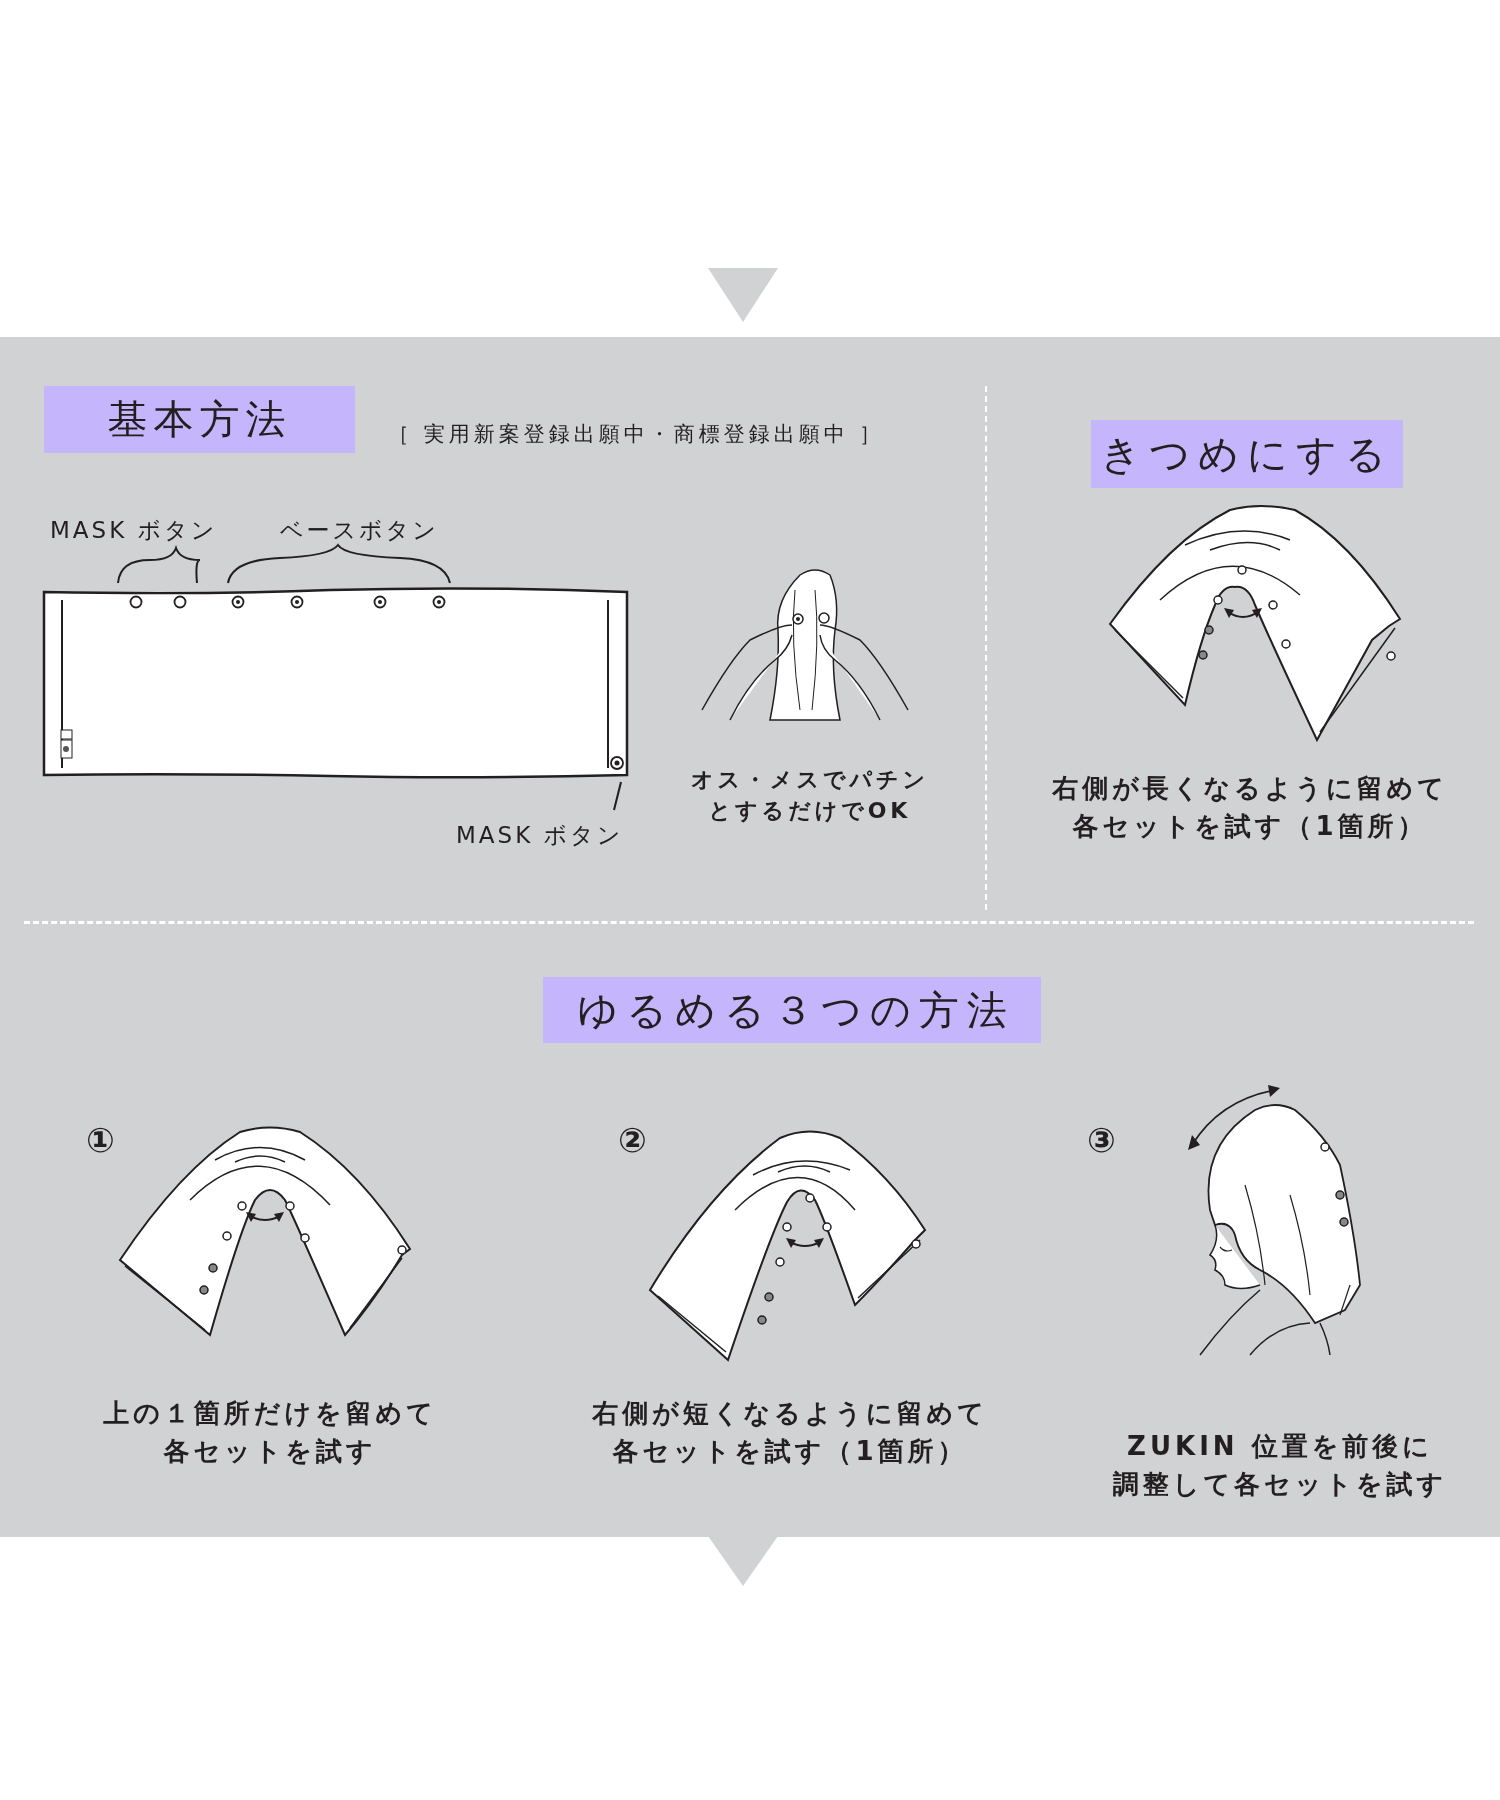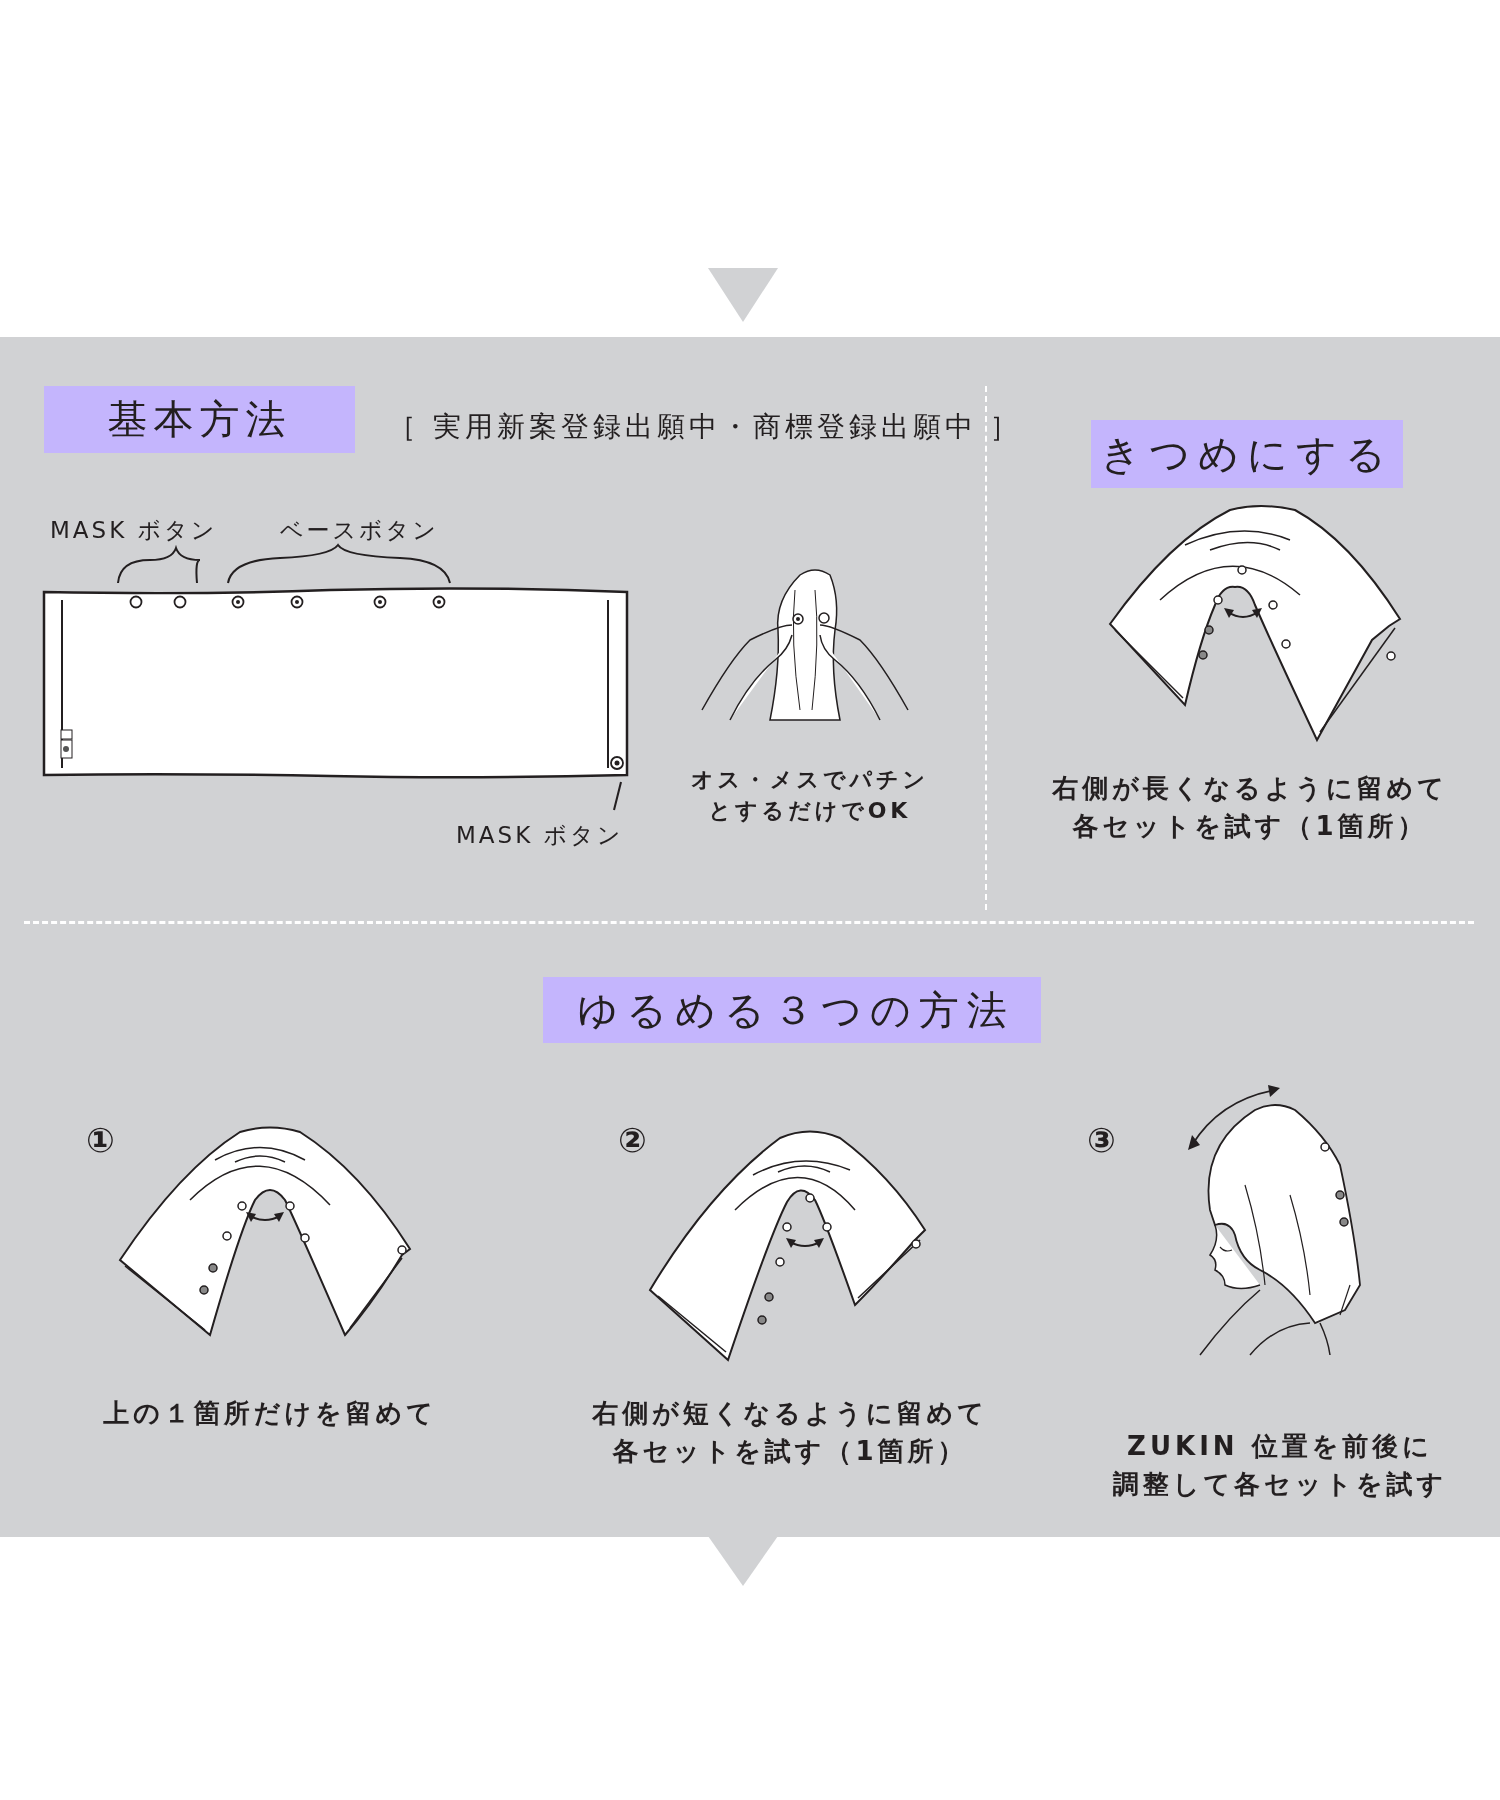--- a/index.html
+++ b/index.html
@@ -17,21 +17,21 @@
     position: absolute; width: 0; height: 0;
     border-left: 35px solid transparent; border-right: 35px solid transparent;
     border-top: 52px solid #d1d2d4;
   }
   .title-box {
     position: absolute; background: #c4b5fd;
     display: flex; align-items: center; justify-content: center;
     font-weight: normal; letter-spacing: 6px; color: #231f20;
   }
   .note {
-    position: absolute; font-size: 28px; letter-spacing: 4px; white-space: nowrap;
+    position: absolute; font-size: 21px; letter-spacing: 4px; white-space: nowrap; margin-top: 12px;
   }
   .label {
     position: absolute; font-size: 23px; letter-spacing: 3px; white-space: nowrap;
   }
   .caption {
     position: absolute; text-align: center; font-size: 26px; font-weight: bold;
     letter-spacing: 4px; line-height: 38px; white-space: nowrap;
   }
   .caption.small { font-size: 22px; line-height: 31px; }
   .num {
@@ -170,20 +170,21 @@
   <circle cx="185" cy="118" r="4" fill="#fff" stroke="#231f20" stroke-width="1.5"></circle>
   <circle cx="93" cy="148" r="4" fill="#888" stroke="#231f20" stroke-width="1.5"></circle>
   <circle cx="84" cy="170" r="4" fill="#888" stroke="#231f20" stroke-width="1.5"></circle>
   <circle cx="282" cy="130" r="4" fill="#fff" stroke="#231f20" stroke-width="1.5"></circle>
   <path d="M130 96 Q145 104 160 96" fill="none" stroke="#231f20" stroke-width="2"></path>
   <polygon points="126,92 136,94 131,102" fill="#231f20"></polygon>
   <polygon points="164,92 154,94 159,102" fill="#231f20"></polygon>
 </svg>
 <div class="caption" style="left:60px; top:1394px; width:420px;">
   <div>上の１箇所だけを留めて</div>
+  <div>各セットを試す</div>
 </div>
 
 <div class="num" style="left:618px; top:1120px;">②</div>
 <svg style="left:650px; top:1120px;" width="290" height="240">
   <path d="M0 170 Q60 70 130 18 Q160 5 190 18 Q240 55 275 110 L265 120 Q230 160 205 185 Q175 100 165 80 Q150 60 137 82 Q120 115 78 240 Z" fill="#fff" stroke="#231f20" stroke-width="2"></path>
   <path d="M8 176 L76 232" stroke="#231f20" stroke-width="1.5"></path>
   <path d="M208 178 L270 120" stroke="#231f20" stroke-width="1.5"></path>
   <path d="M85 90 Q150 25 205 90" fill="none" stroke="#231f20" stroke-width="1.5"></path>
   <path d="M103 55 Q150 30 200 50" fill="none" stroke="#231f20" stroke-width="1.5"></path>
   <path d="M128 52 Q155 40 180 52" fill="none" stroke="#231f20" stroke-width="1.5"></path>

